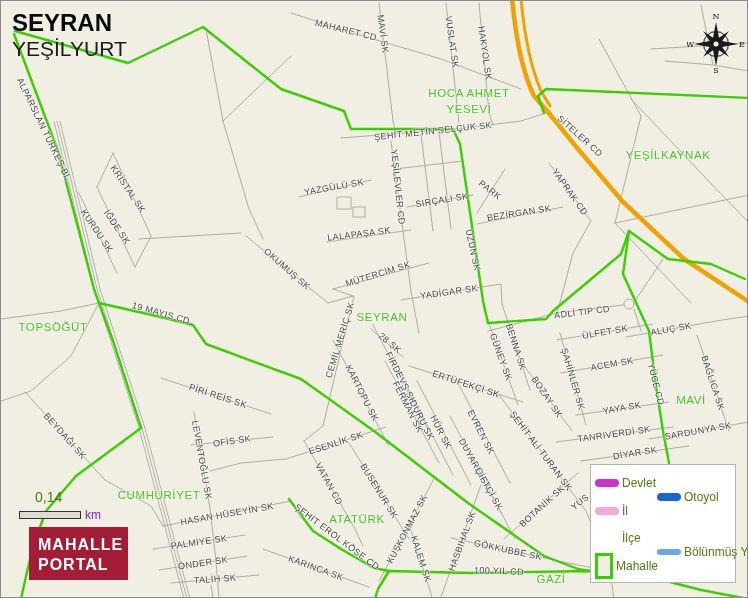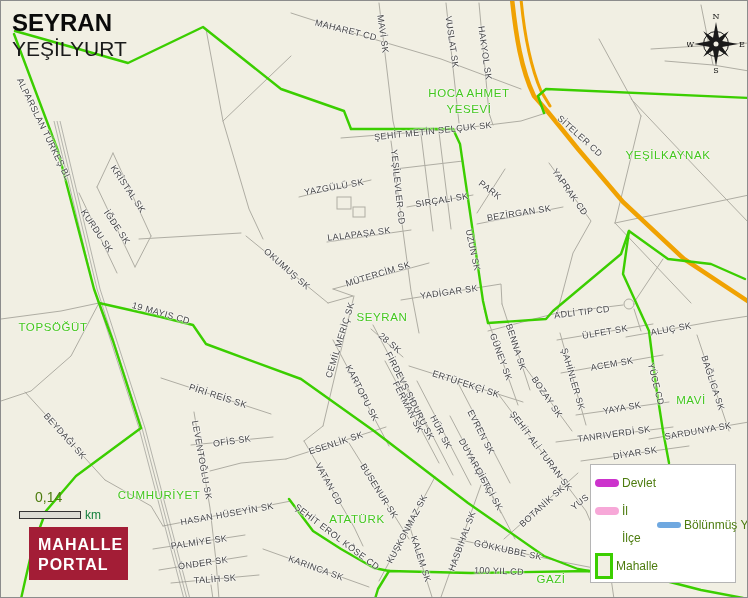--- a/index.html
+++ b/index.html
@@ -9,21 +9,21 @@
     text-shadow:0 0 2px #fff,0 0 2px #fff,0 0 2px #fff;pointer-events:none;}
   .alabel{position:absolute;font-size:11.5px;letter-spacing:.6px;color:#44C61E;white-space:nowrap;
     transform:translate(-50%,-50%);text-shadow:0 0 2px #fff,0 0 2px #fff;pointer-events:none;}
   #title-block{position:absolute;left:11px;top:8px;line-height:1.15;}
   #title-primary{font-size:24px;font-weight:bold;color:#0a0a0a;}
   #title-secondary{font-size:21px;color:#1a1a1a;}
   #compass{position:absolute;left:686px;top:10px;width:58px;height:62px;}
   #scale-bar{position:absolute;left:18px;top:488px;width:110px;}
   #scale-value{font-size:14px;color:#4d7c0f;margin-left:16px;}
   #scale-rect{width:60px;height:6px;background:#DCDCD4;border:1px solid #333;display:inline-block;vertical-align:middle;}
-  #scale-unit{font-size:12px;color:#15803d;vertical-align:middle;margin-left:4px;}
+  #scale-unit{font-size:12px;color:#6d28d9;vertical-align:middle;margin-left:4px;}
   #logo{position:absolute;left:28px;top:526px;width:99px;height:53px;background:#A31D36;color:#fff;
     font-weight:bold;font-size:16px;line-height:1.25;letter-spacing:1px;padding:8px 0 0 9px;box-sizing:border-box;}
   #legend{position:absolute;left:589px;top:463px;width:146px;height:119px;background:#fff;border:1px solid #b5b5b5;
     box-sizing:border-box;display:flex;padding:4px 2px 2px 4px;}
   .legend-col{display:flex;flex-direction:column;justify-content:space-around;}
   .legend-col.left{width:62px;}
   .legend-col.right{flex:1;}
   .legend-row{display:flex;align-items:center;height:28px;}
   .legend-label{font-size:12px;color:#4d7c0f;margin-left:3px;white-space:nowrap;}
   .sw-line-thick{width:24px;height:8px;border-radius:4px;flex:none;}
@@ -223,19 +223,23 @@
           <span class="sw-line-thick" style="background: rgb(255, 255, 255);"></span>
           <span class="legend-label">İlçe</span>
         </div>
         <div class="legend-row">
           <span class="sw-rect" style="border-color: rgb(59, 206, 0);"></span>
           <span class="legend-label">Mahalle</span>
         </div>
       </div>
     <div class="legend-col right" id="legend-right">
         <div class="legend-row">
+          <span class="sw-line-thick" style="background: rgb(30, 99, 214);"></span>
+          <span class="legend-label">Otoyol</span>
+        </div>
+        <div class="legend-row">
           <span class="sw-line-med" style="background: rgb(111, 168, 224);"></span>
           <span class="legend-label">Bölünmüş Y</span>
         </div>
       </div>
   </div>
 
 </div>
 
 </body></html>

